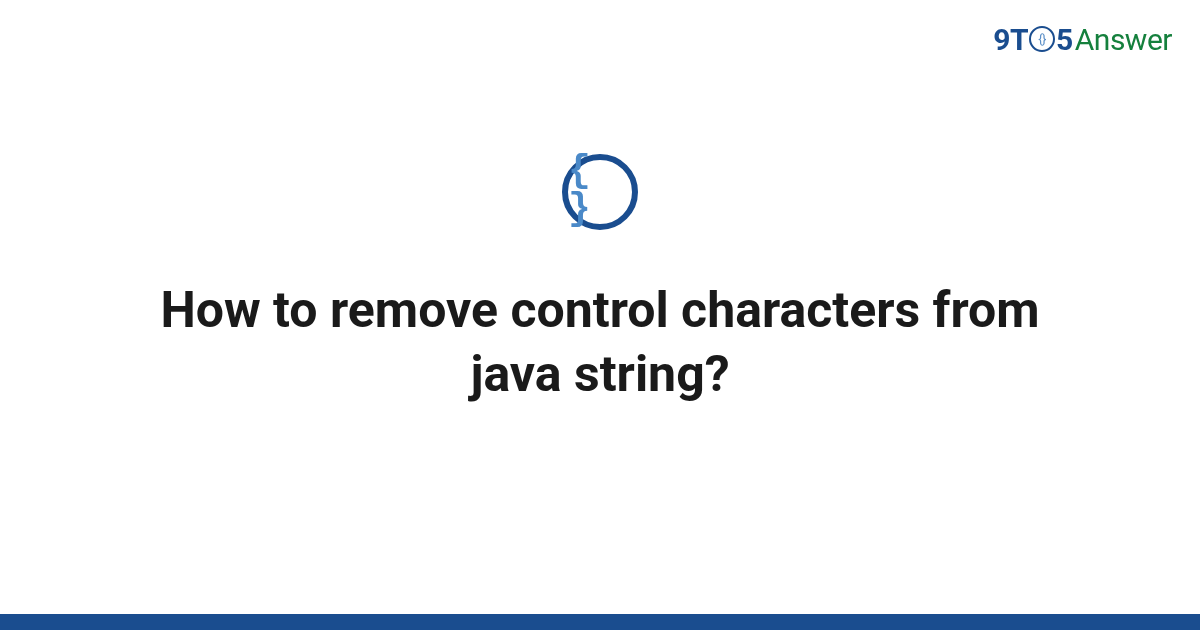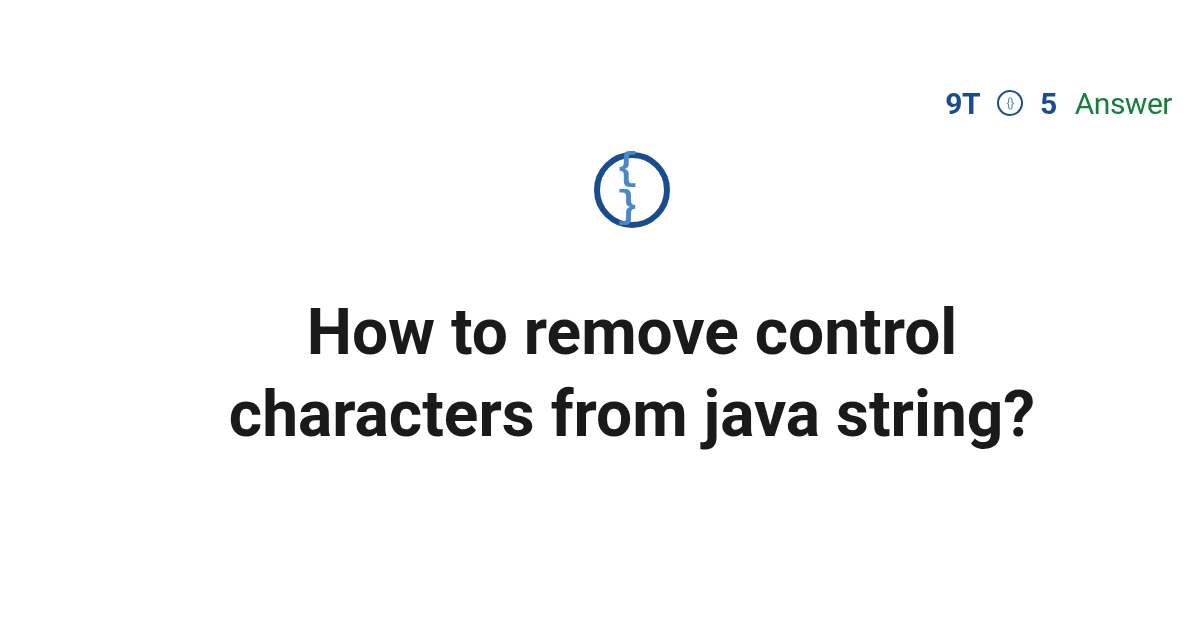--- a/index.html
+++ b/index.html
@@ -1,16 +1,16 @@
 <!DOCTYPE html>
 <html><head>
   <meta charset="utf-8">
   <style>
     * {
-      margin: 16px;
+      margin: 0;
       padding: 0;
       box-sizing: border-box;
     }
     body {
       width: 1200px;
       height: 630px;
       background: #ffffff;
       font-family: -apple-system, BlinkMacSystemFont, "Segoe UI", Roboto, Helvetica, Arial, sans-serif;
       position: relative;
       overflow: hidden;
@@ -83,21 +83,21 @@
       font-size: 38px;
       font-weight: 700;
       letter-spacing: 2px;
       font-family: "Courier New", monospace;
       line-height: 1;
       position: relative;
       top: -2px;
     }
     .question-title {
       color: #1a1a1a;
-      font-size: 64px;
+      font-size: 50px;
       font-weight: 700;
       text-align: center;
       line-height: 1.28;
       max-width: 1000px;
       padding: 0 40px;
     }
     .bottom-bar {
       position: absolute;
       bottom: 0;
       left: 0;

